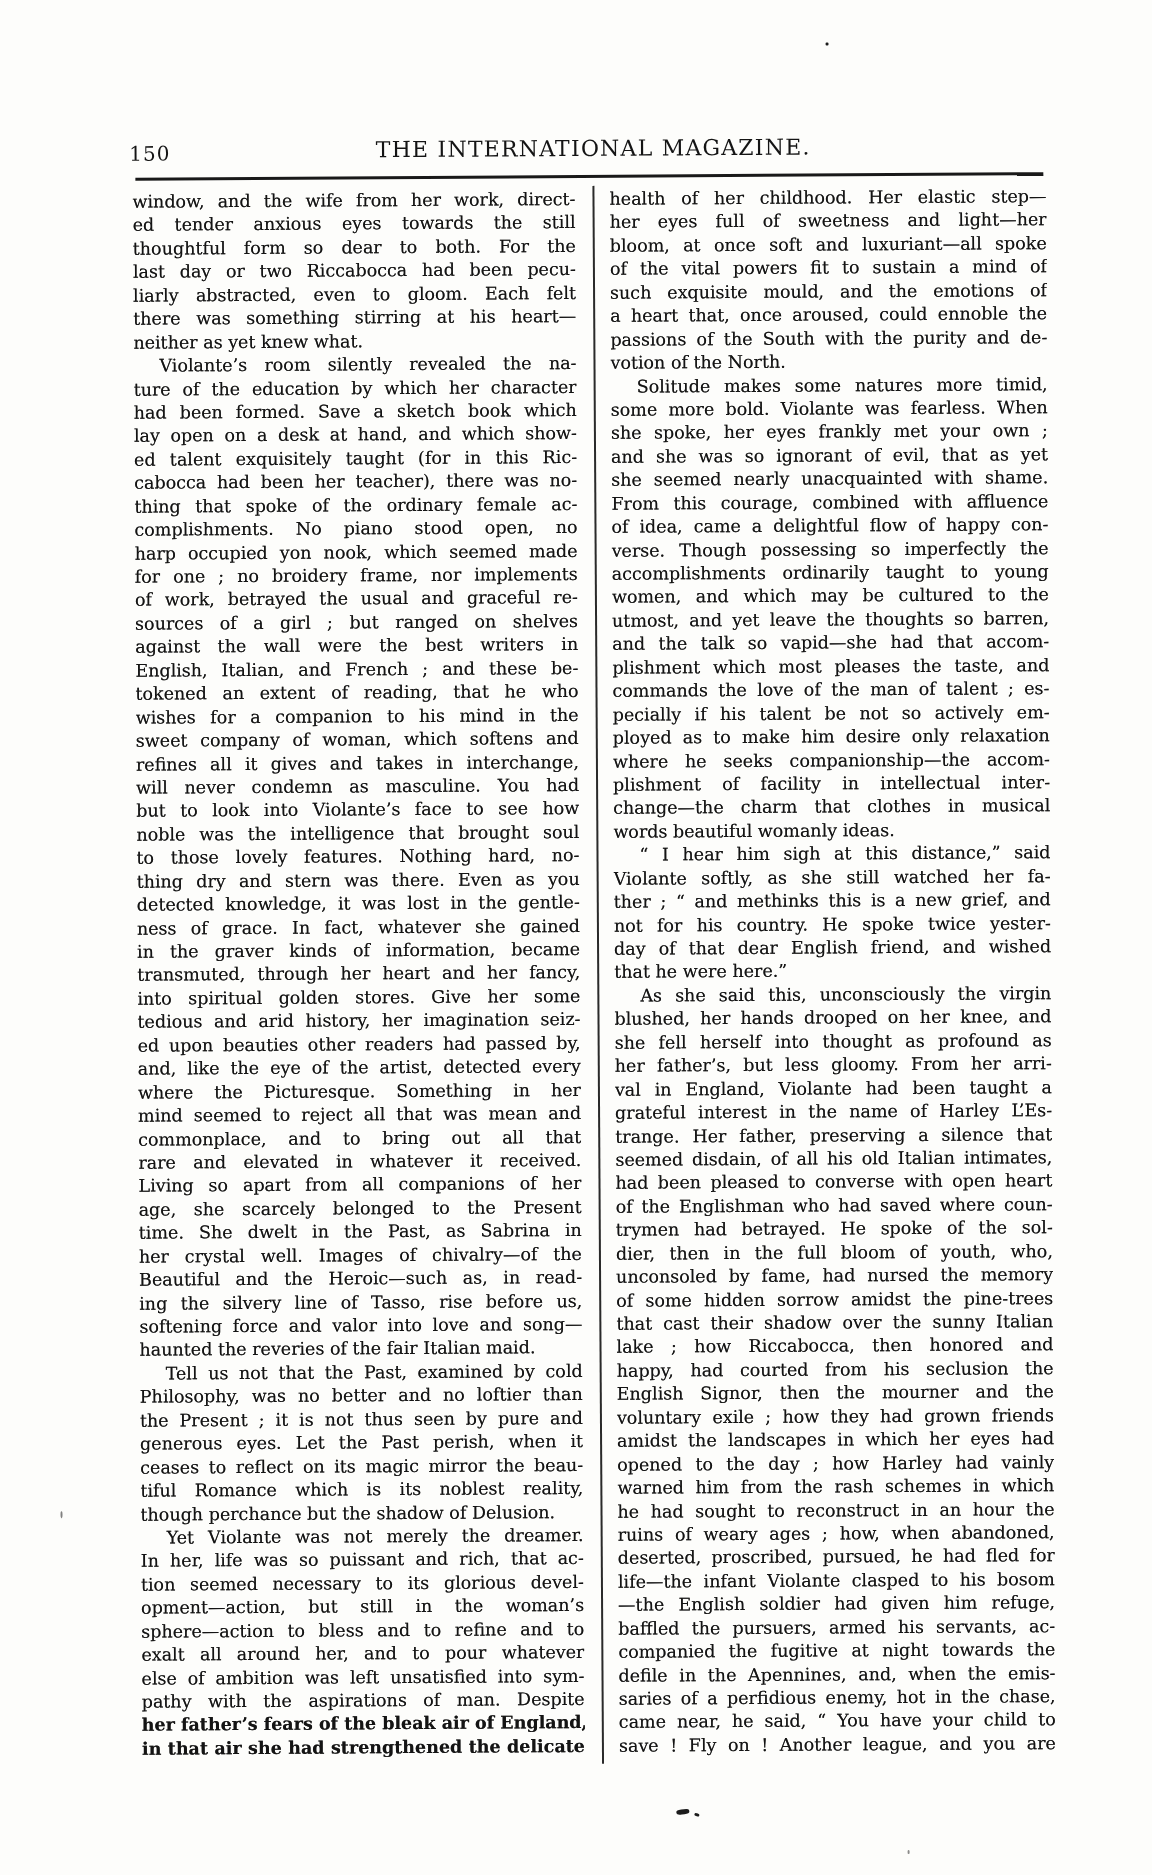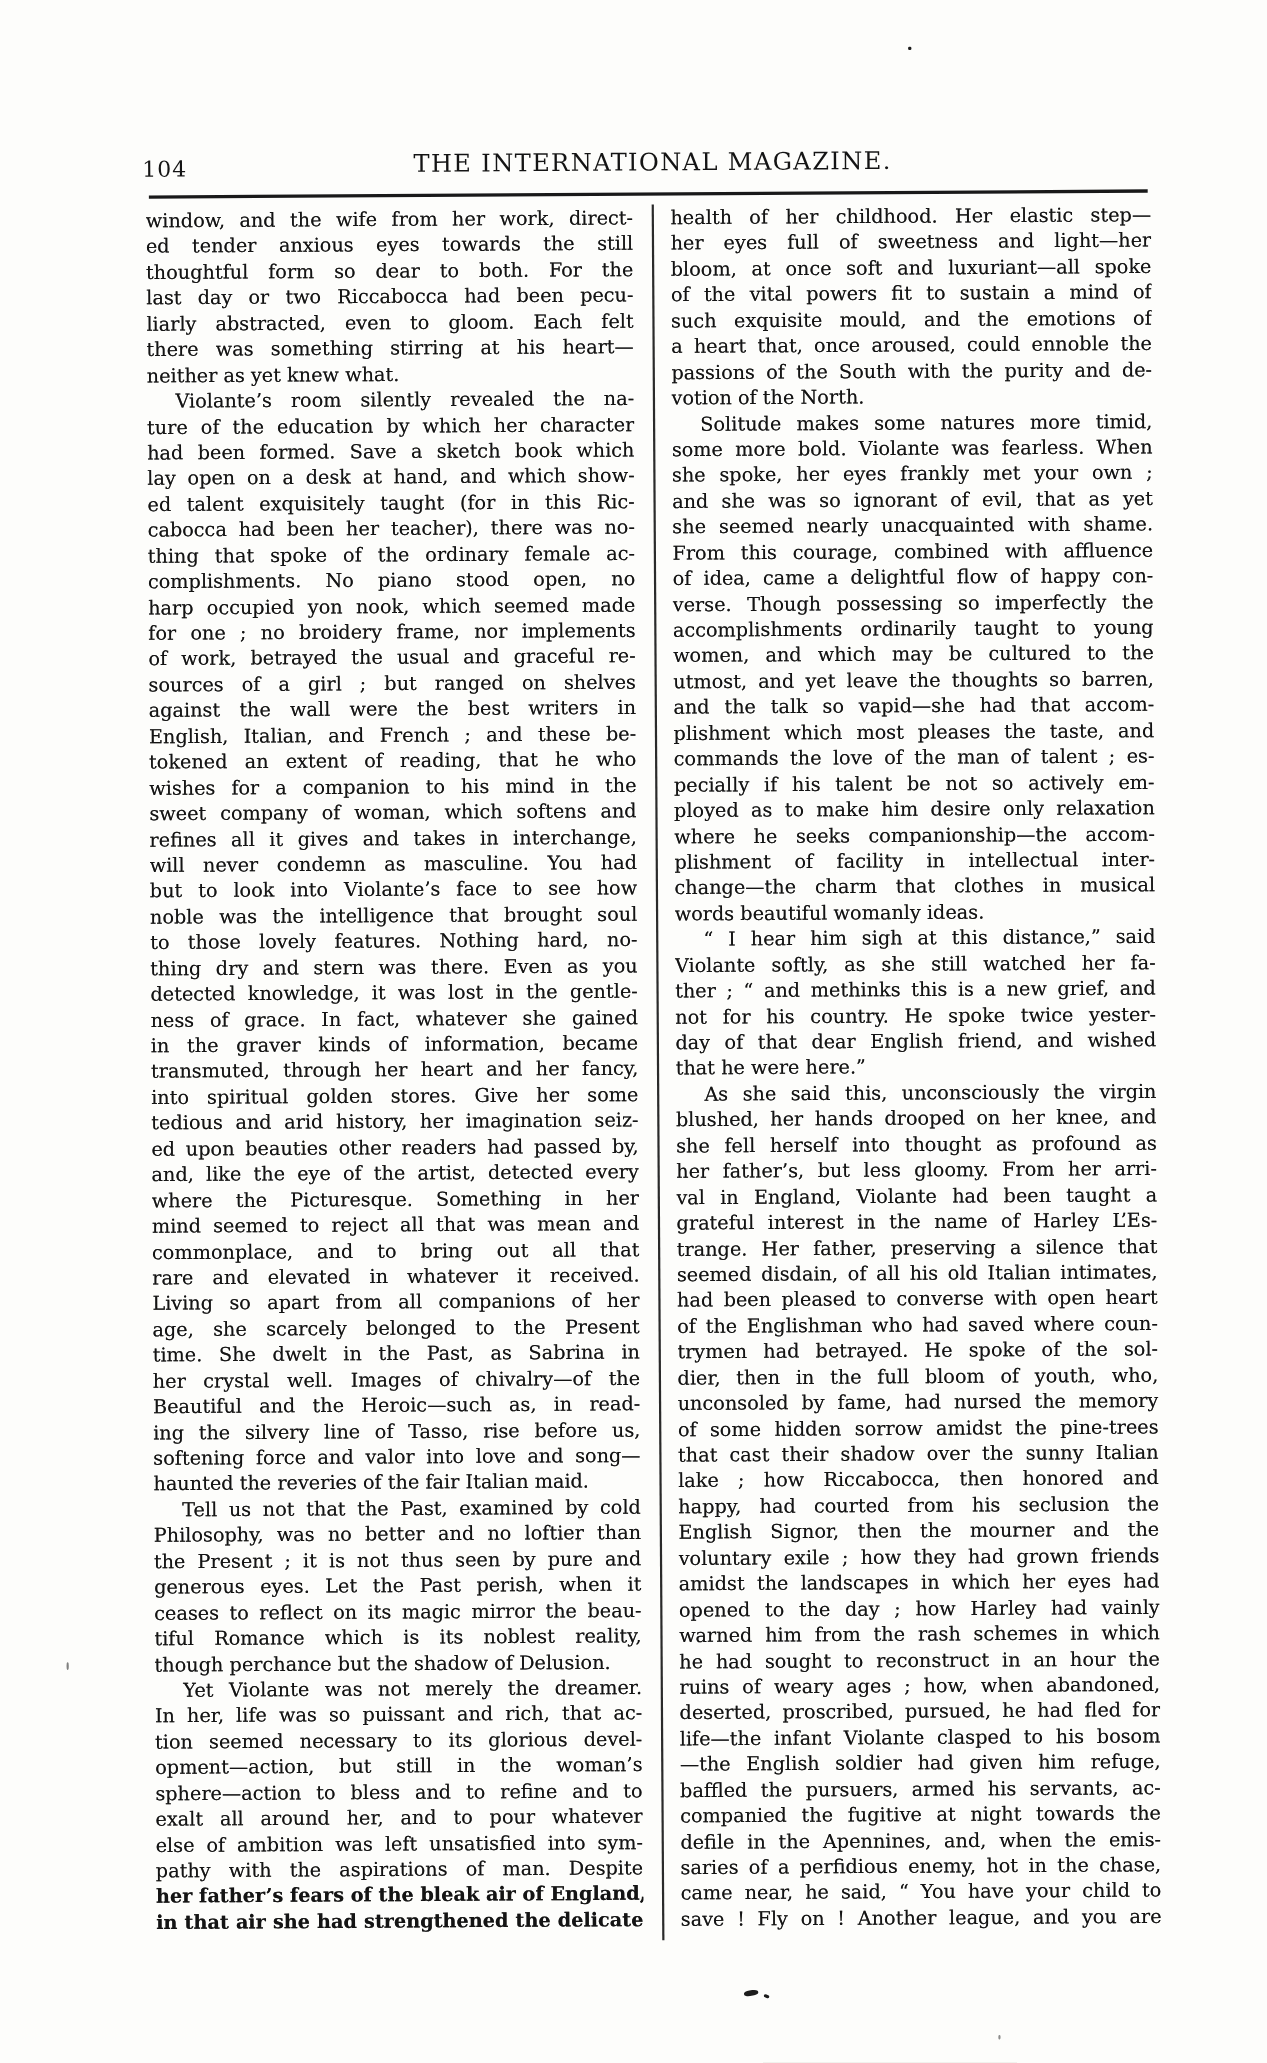--- a/index.html
+++ b/index.html
@@ -59,21 +59,21 @@
   .speck.s3{left:831px;top:44px;width:3px;height:3px;}
   .speck.s4{left:57px;top:1508px;width:2px;height:7px;opacity:.55;}
   .speck.s5{left:902px;top:1852px;width:2px;height:4px;opacity:.5;}
 </style>
 </head>
 <body>
 
 <div class="page">
   <div class="sheet">
 
-    <div class="page-number">104</div>
+    <div class="page-number">150</div>
 
     <div class="journal-title">THE INTERNATIONAL MAGAZINE.</div>
 
     <div class="header-rule"></div>
 
     <div class="col-divider"></div>
 
     <div class="col left">
         <div class="para">
           <div class="line">window, and the wife from her work, direct-</div>

